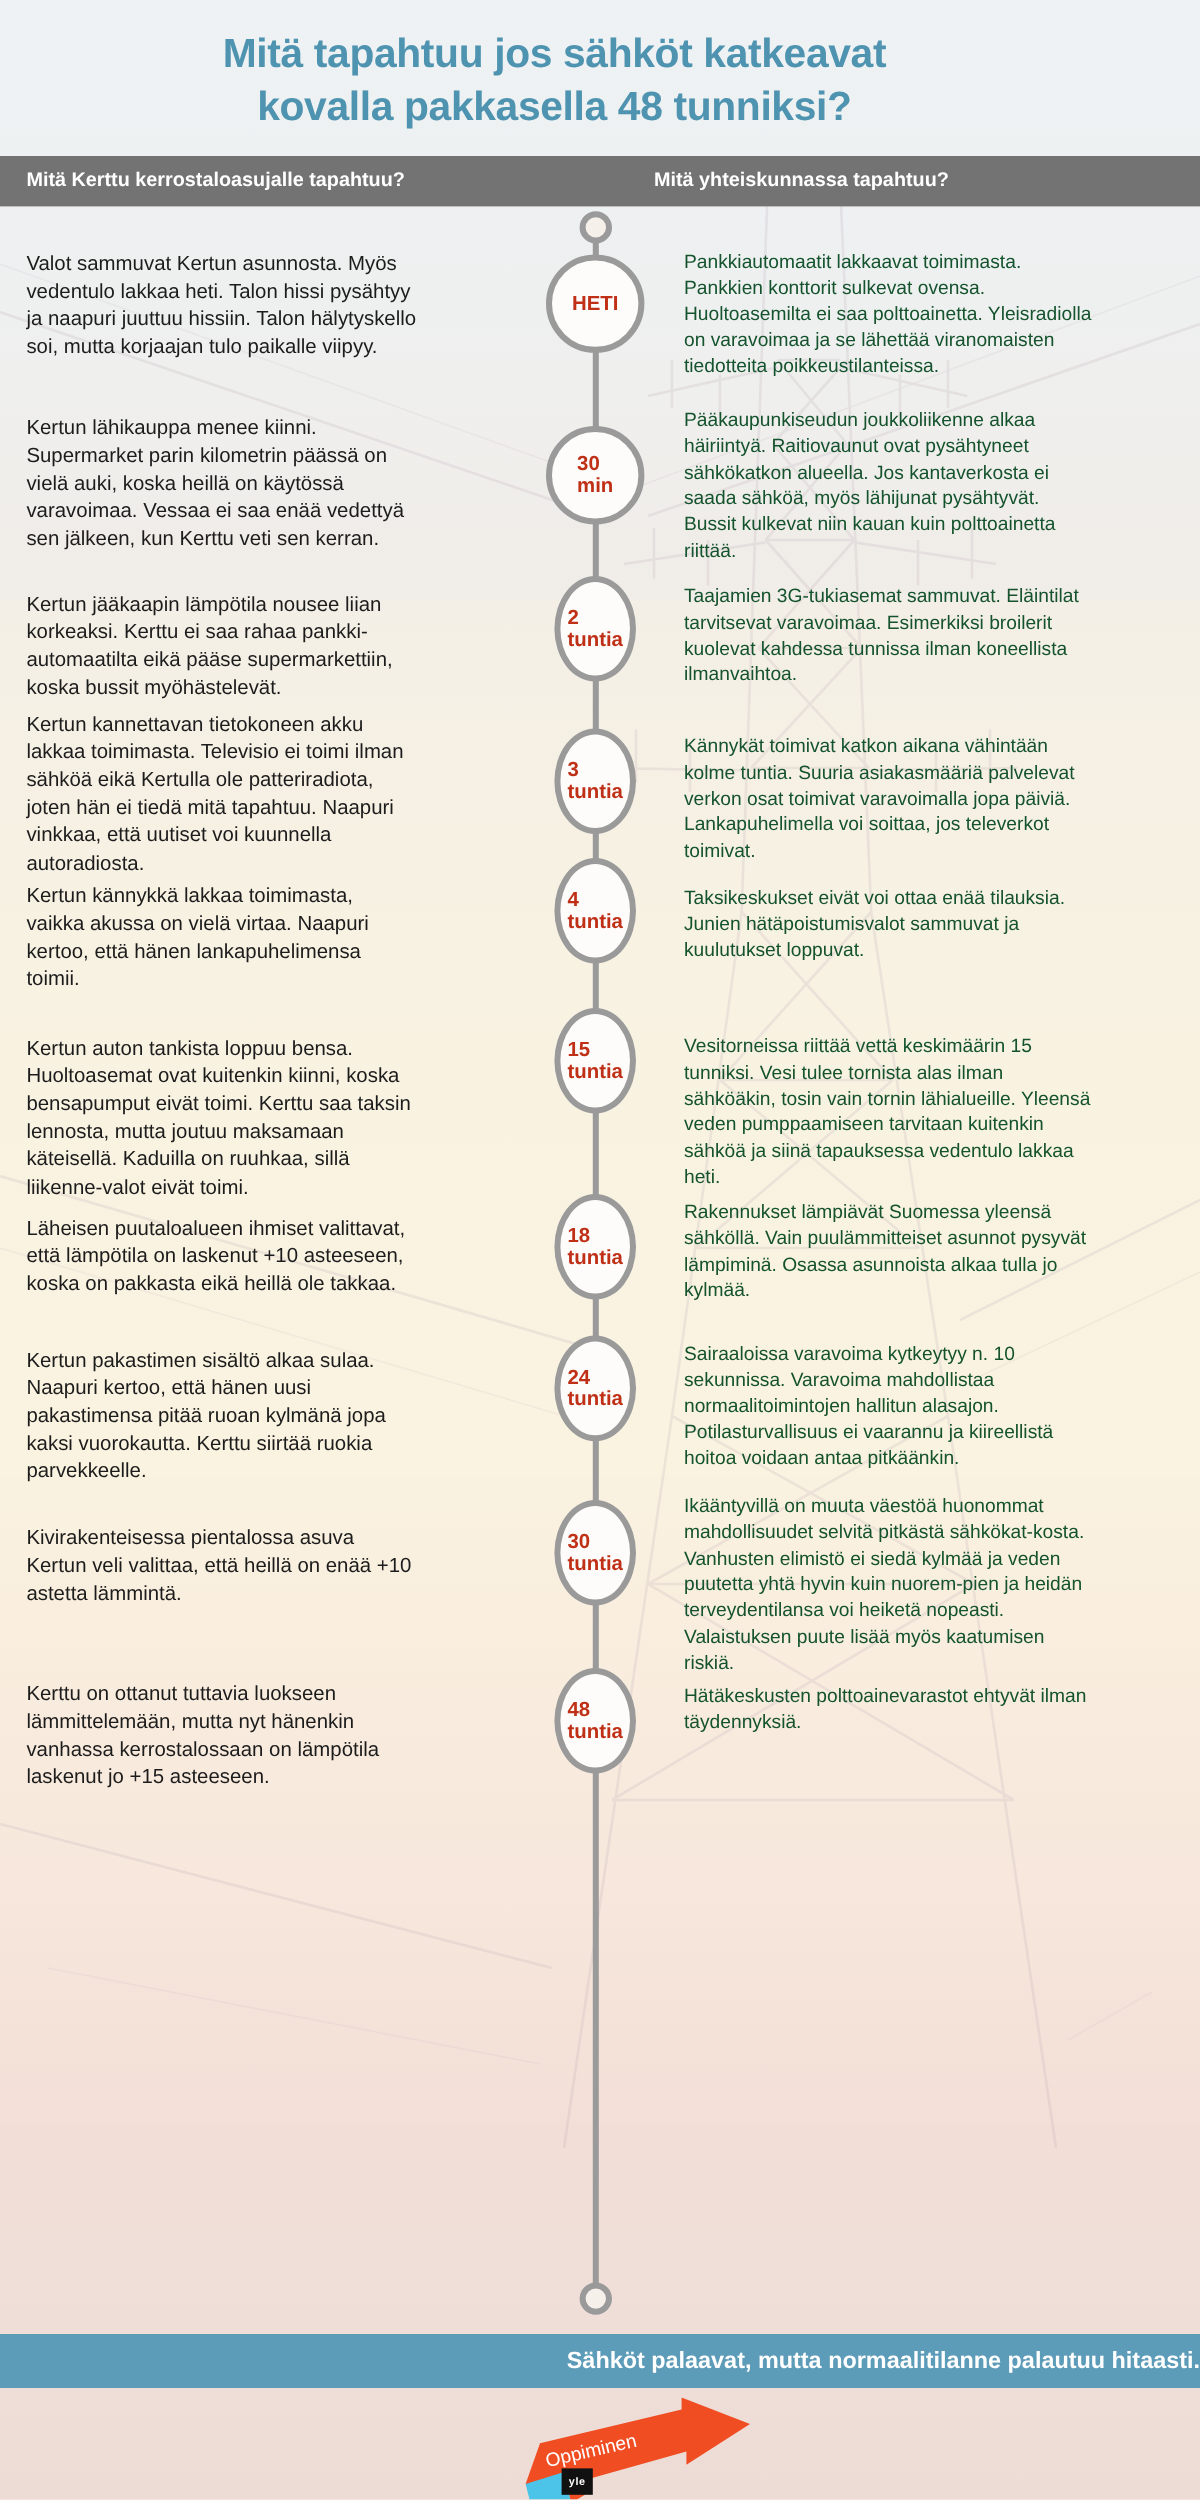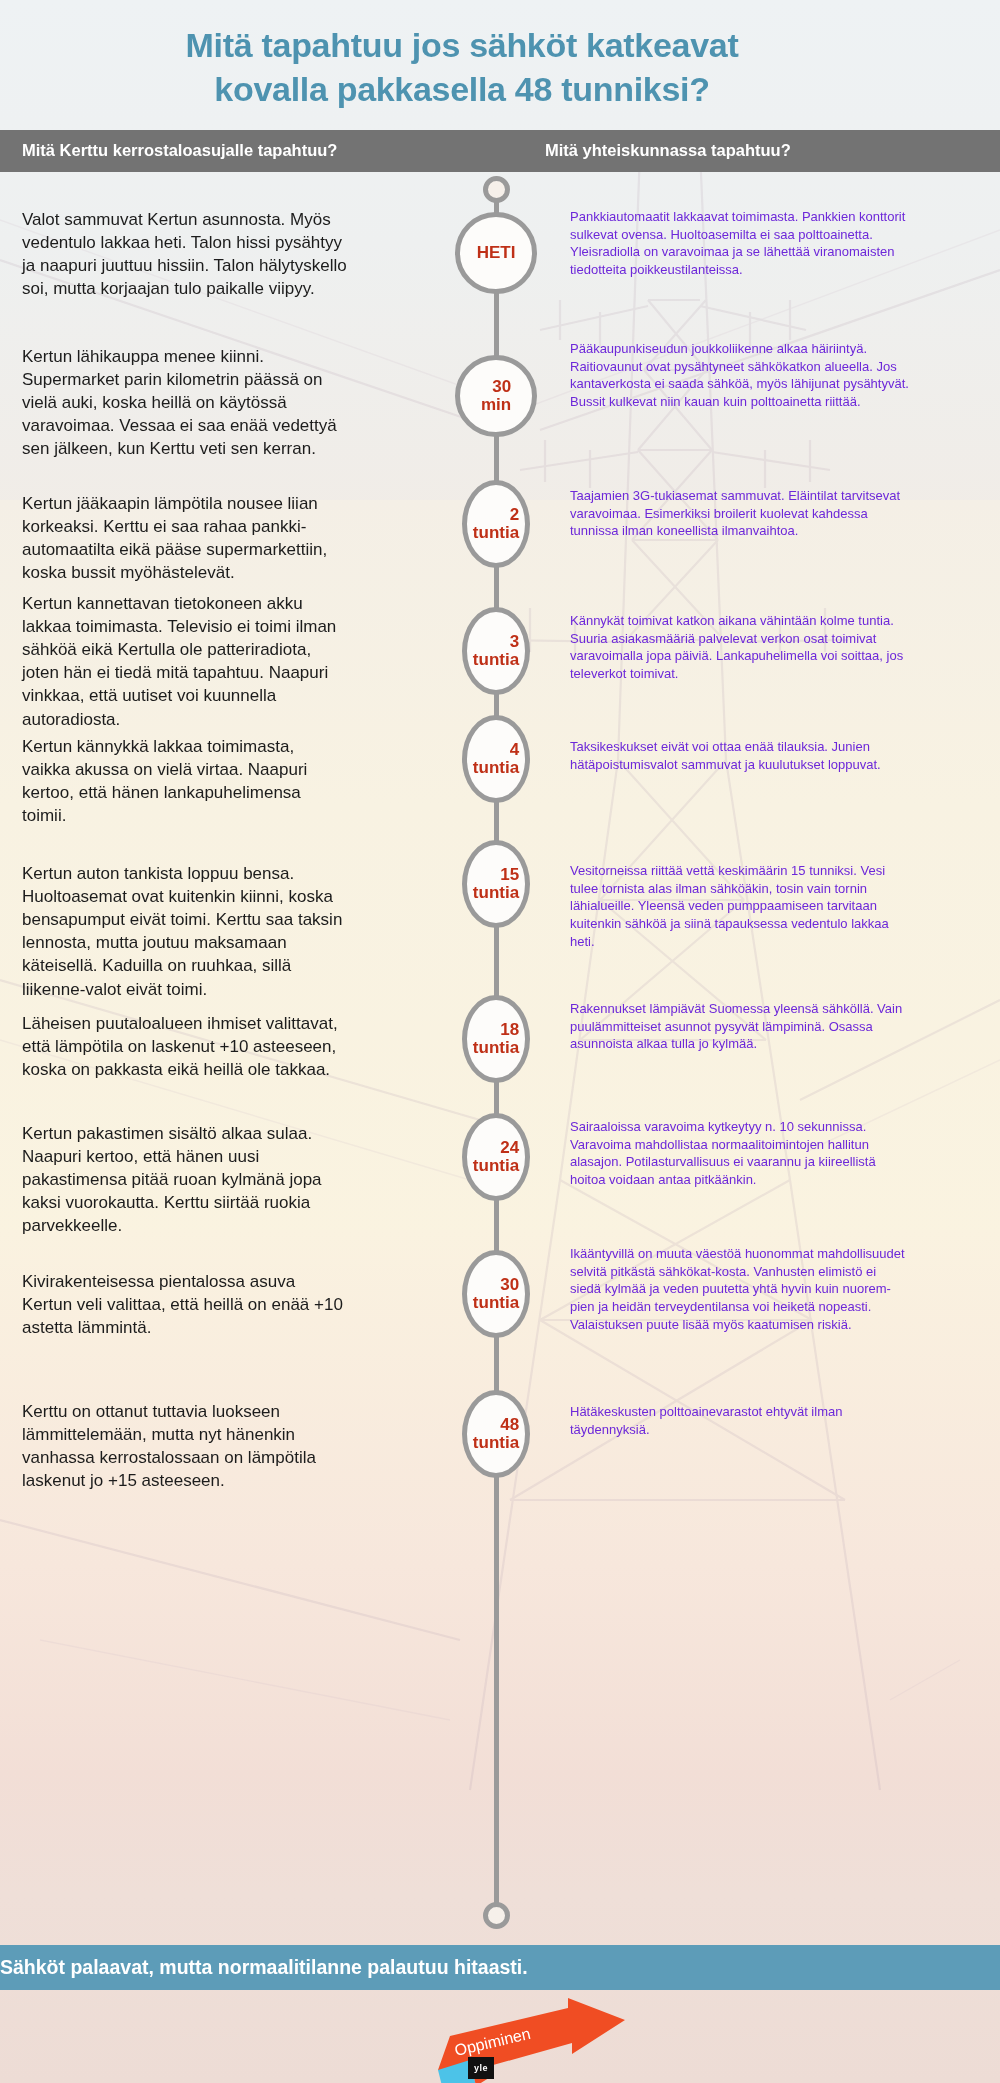--- a/index.html
+++ b/index.html
@@ -58,37 +58,37 @@
   .cap-top { top:176px; }
   .cap-bot { top:1902px; }
   
   .row { position:absolute; left:0; width:1000px; z-index:5; }
   .cell-l {
     position:absolute; left:22px; width:325px;
     font-size:17px; line-height:1.36; color:#1c1c1c;
   }
   .cell-r {
     position:absolute; left:570px; width:340px;
-    font-size:13px; line-height:1.36; color:#6d28d9;
+    font-size:16px; line-height:1.36; color:#14532d;
   }
   .marker {
     position:absolute; left:455px; width:82px; height:82px;
     border-radius:50%; border:5px solid #9a9a9a; background:#fdfcfa;
     display:flex; align-items:center; justify-content:center;
     z-index:6;
   }
   .marker span {
     color:#bf3017; font-weight:bold; font-size:17px; line-height:1.05;
-    text-align:right; display:block;
+    text-align:left; display:block;
   }
   .marker.narrow { left:462px; width:68px; height:88px; border-radius:50%/50%; }
   
   .footband {
     position:absolute; left:0; top:1945px; width:1000px; height:45px; z-index:6;
-    background:#5d9cb8; display:flex; align-items:center; justify-content:flex-start;
+    background:#5d9cb8; display:flex; align-items:center; justify-content:flex-end;
   }
   .footband span {
     color:#fff; font-weight:bold; font-size:19.5px;
   }
   
   .oppi { position:absolute; left:420px; top:1998px; width:220px; height:85px; z-index:7; }
   .ylelogo {
     position:absolute; left:468px; top:2057px; width:26px; height:22px;
     background:#111; z-index:8; display:flex; align-items:center; justify-content:center;
   }

